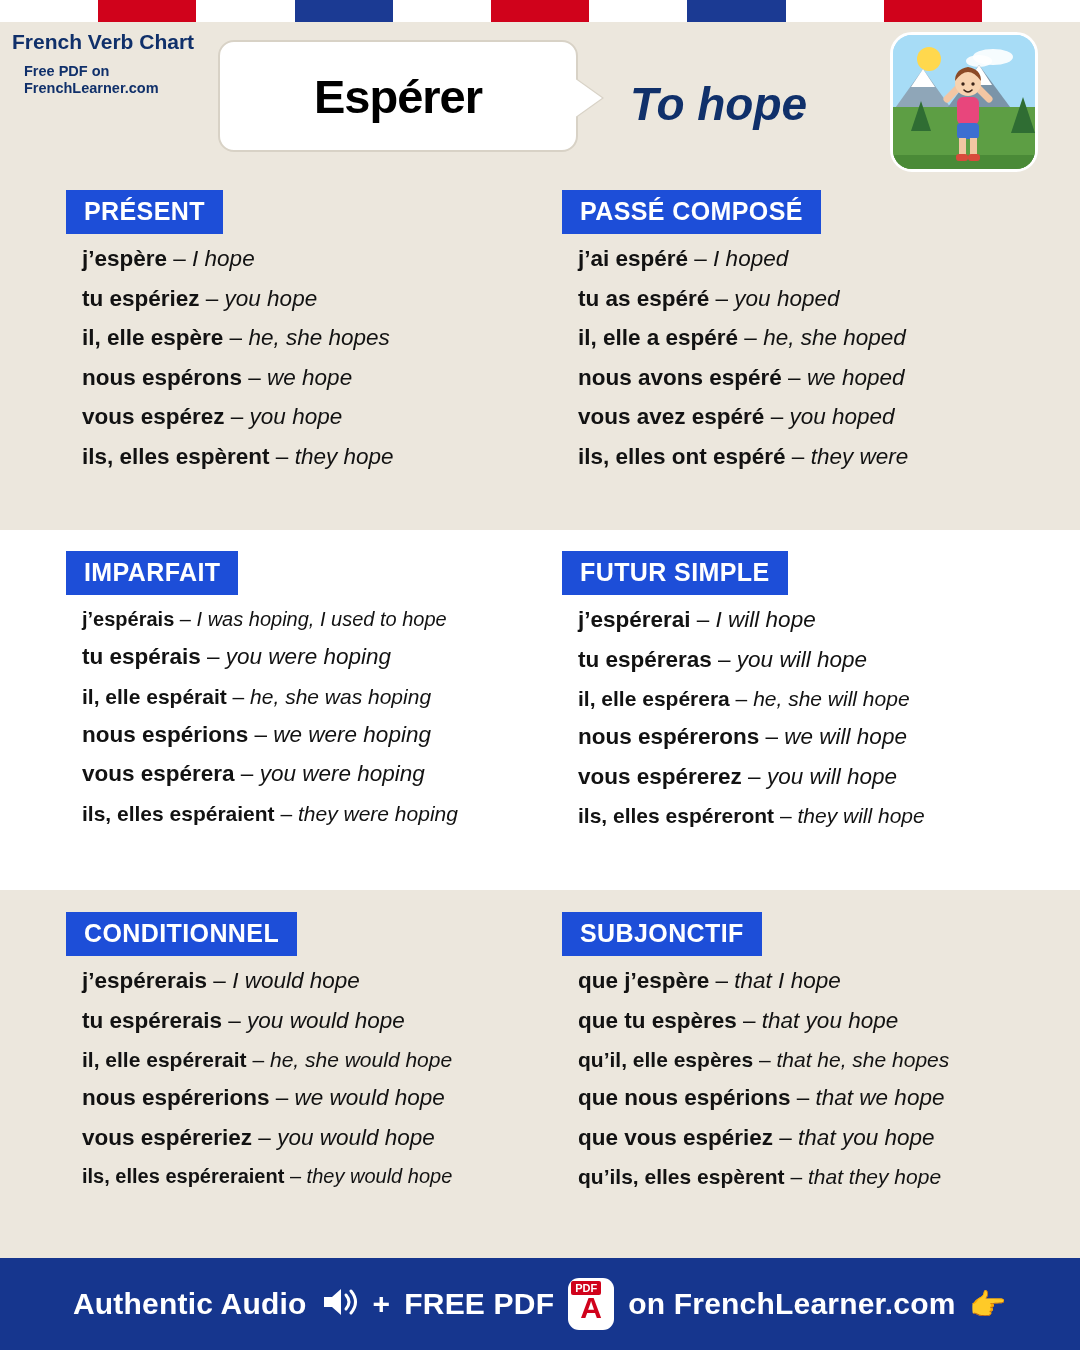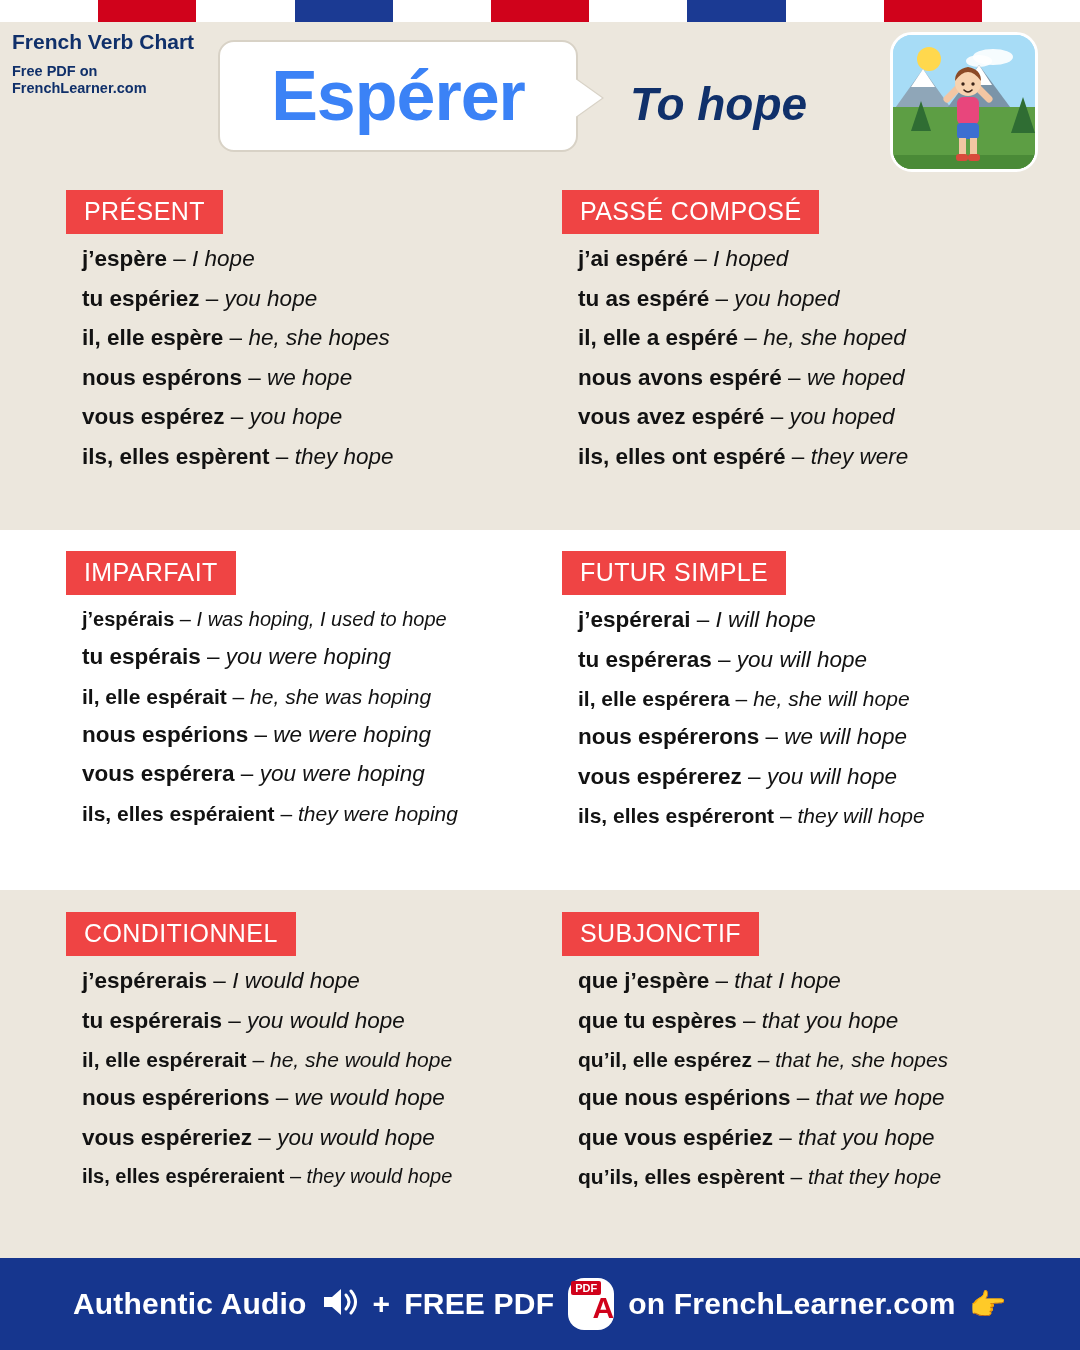--- a/index.html
+++ b/index.html
@@ -35,42 +35,43 @@
     color: #12326b;
   }
   .brand-title {
     font-size: 21px; font-weight: bold; line-height: 1.18;
     color: #10306a;
   }
   .brand-sub {
     margin-top: 8px;
     font-size: 14.5px; font-weight: bold; line-height: 1.2;
     color: #10306a;
+    margin-left: 12px;
   }
   .verb-plate {
     position: absolute; left: 218px; top: 18px;
     width: 360px; height: 112px;
     background: #ffffff;
     border: 2px solid #d8d2c6;
     border-radius: 16px;
     display: flex; align-items: center; justify-content: center;
   }
   .verb-plate::after {
     content: "";
     position: absolute;
     right: -26px; top: 36px;
     width: 0; height: 0;
     border-top: 20px solid transparent;
     border-bottom: 20px solid transparent;
     border-left: 28px solid #ffffff;
     filter: drop-shadow(2px 0 0 #d8d2c6);
   }
   .verb-fr {
-    font-size: 70px; font-weight: bold; letter-spacing: -1px;
-    color: #3b82f6;
+    font-size: 47px; font-weight: bold; letter-spacing: -1px;
+    color: #000000;
   }
   .verb-en {
     position: absolute; left: 630px; top: 55px;
     font-size: 46px; font-weight: bold; font-style: italic;
     color: #10306a;
   }
   .hero {
     position: absolute; right: 12px; top: 10px;
     width: 148px; height: 140px;
     border-radius: 22px;
@@ -83,23 +84,23 @@
   .band {
     position: absolute; left: 0; width: 1080px;
   }
   .band-cream { background: #ece7dd; }
   .band-white { background: #ffffff; }
 
   
   .section { position: absolute; width: 500px; }
   .sec-head {
     display: inline-block;
-    background: #ef4444;
+    background: #1d4ed8;
     color: #ffffff;
-    font-size: 25px; font-weight: normal;
+    font-size: 25px; font-weight: bold;
     letter-spacing: 0.4px;
     padding: 7px 18px 8px 18px;
   }
   .rows { margin-top: 14px; padding-left: 16px; }
   .row {
     font-size: 22.5px;
     line-height: 1.0;
     margin-bottom: 17px;
     color: #121212;
     white-space: nowrap;
@@ -117,23 +118,23 @@
     background: #16368e;
     display: flex; align-items: center; justify-content: center;
     gap: 14px;
     color: #ffffff;
   }
   .footer-text {
     font-size: 30px; font-weight: bold; letter-spacing: 0.2px; text-align: right;
   }
   .speaker { display: inline-block; }
   .pdf-badge {
-    display: inline-flex; align-items: center; justify-content: flex-end;
+    display: inline-flex; align-items: center; justify-content: center;
     width: 46px; height: 52px;
-    background: #ffffff; border-radius: 16px;
+    background: #ffffff; border-radius: 11px;
     position: relative;
   }
   .pdf-badge .label {
     position: absolute; top: 3px; left: 3px;
     background: #d0021b; color: #fff;
     font-size: 11px; font-weight: bold;
     padding: 1px 4px; border-radius: 2px;
   }
   .pdf-badge .a {
     color: #d0021b; font-size: 30px; font-weight: bold;
@@ -268,21 +269,21 @@
         <div class="row"><span class="fr">vous espéreriez</span><span class="dash"> – </span><span class="en">you would hope</span></div>
         <div class="row tighter"><span class="fr">ils, elles espéreraient</span><span class="dash"> – </span><span class="en">they would hope</span></div>
       </div>
   </div>
 
   <div class="section" style="left:562px; top:912px;">
     <div class="sec-head">SUBJONCTIF</div>
     <div class="rows">
         <div class="row"><span class="fr">que j’espère</span><span class="dash"> – </span><span class="en">that I hope</span></div>
         <div class="row"><span class="fr">que tu espères</span><span class="dash"> – </span><span class="en">that you hope</span></div>
-        <div class="row tight"><span class="fr">qu’il, elle espérez</span><span class="dash"> – </span><span class="en">that he, she hopes</span></div>
+        <div class="row tight"><span class="fr">qu’il, elle espères</span><span class="dash"> – </span><span class="en">that he, she hopes</span></div>
         <div class="row"><span class="fr">que nous espérions</span><span class="dash"> – </span><span class="en">that we hope</span></div>
         <div class="row"><span class="fr">que vous espériez</span><span class="dash"> – </span><span class="en">that you hope</span></div>
         <div class="row tight"><span class="fr">qu’ils, elles espèrent</span><span class="dash"> – </span><span class="en">that they hope</span></div>
       </div>
   </div>
 
   <div class="footer">
     <span class="footer-text">Authentic Audio</span>
     <span class="speaker">
       <svg width="38" height="32" viewBox="0 0 38 32" aria-hidden="true">

